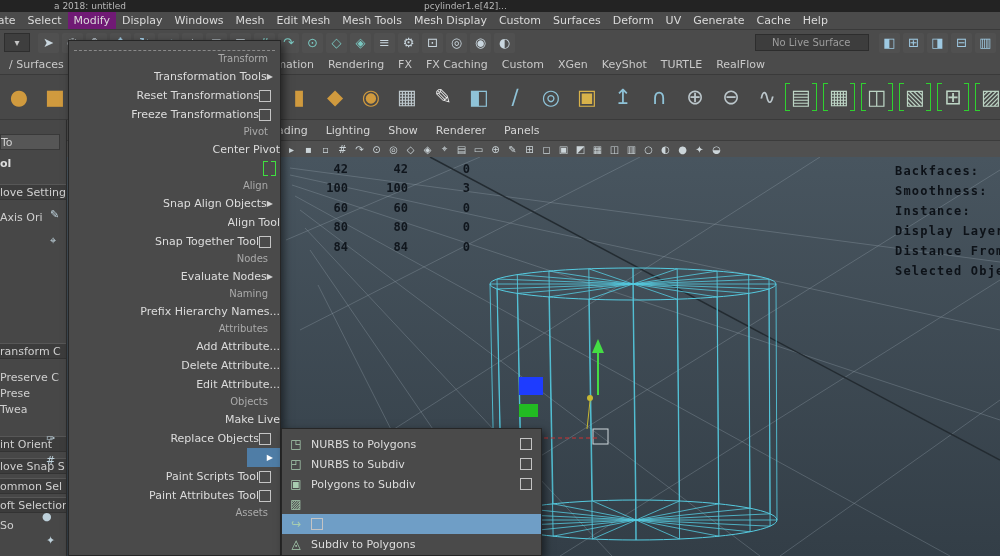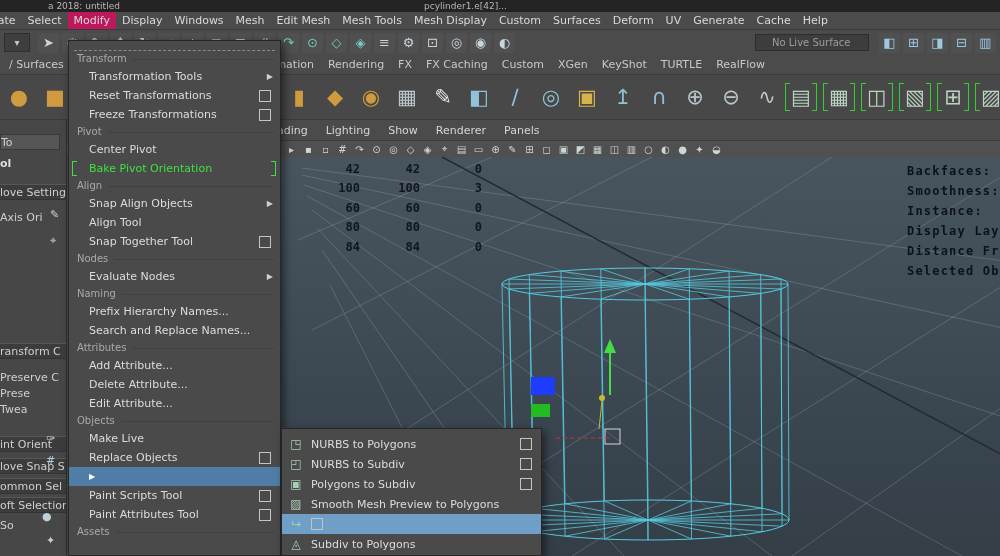--- a/index.html
+++ b/index.html
@@ -2,28 +2,28 @@
 <html><head>
 <meta charset="utf-8">
 <style>
   html,body{margin:0;padding:0;}
   body{width:1000px;height:556px;position:relative;overflow:hidden;background:#4b4b4b;
        font-family:"DejaVu Sans",sans-serif;-webkit-font-smoothing:antialiased;}
 
   
   .titlebar{position:absolute;left:0;top:0;width:100%;height:12px;background:#232323;color:#b8b8b8;
             font-size:9px;line-height:12px;white-space:nowrap;}
-  .tb-left{position:absolute;left:48px;}
+  .tb-left{position:absolute;left:54px;}
   .tb-center{position:absolute;left:424px;}
 
   
   .menubar{position:absolute;left:0;top:12px;width:100%;height:17px;background:#4b4b4b;
            border-bottom:1px solid #3a3a3a;display:flex;align-items:stretch;font-size:11px;color:#dadada;}
   .menu-item{padding:0 6px;line-height:17px;white-space:nowrap;}
-  .menu-item.active{background:#be185d;}
+  .menu-item.active{background:#701a75;}
 
   
   .toolbar{position:absolute;left:0;top:30px;width:100%;height:25px;background:#4b4b4b;
            display:flex;align-items:center;}
   .tb-dropdown{width:24px;height:17px;margin-left:4px;margin-right:8px;background:#3e3e3e;
                border:1px solid #2e2e2e;color:#c4c4c4;font-size:10px;display:flex;align-items:center;justify-content:center;}
   .tb-group{display:flex;align-items:center;gap:3px;}
   .tb-icon{width:21px;height:20px;display:flex;align-items:center;justify-content:center;font-size:13px;
            background:rgba(255,255,255,0.03);border-radius:2px;}
   .tb-spacer{flex:1;}
@@ -61,38 +61,38 @@
   .lp-icon{position:absolute;font-size:11px;color:#bdd0da;}
 
   
   .viewport-panel{position:absolute;left:66px;top:120px;right:0;bottom:0;background:#4b4b4b;}
   .panel-menubar{height:20px;display:flex;align-items:center;font-size:11px;color:#d5d5d5;padding-left:188px;}
   .pm-item{padding:0 9px;white-space:nowrap;}
   .viewport-toolbar{height:16px;background:#505050;border-top:1px solid #3c3c3c;border-bottom:1px solid #333;
                     display:flex;align-items:center;padding-left:218px;gap:2px;}
   .vt-icon{width:15px;height:13px;display:flex;align-items:center;justify-content:center;font-size:10px;color:#ccd5d9;}
   .viewport{position:absolute;left:0;top:37px;right:0;bottom:0;overflow:hidden;
-            background:linear-gradient(#48555f,#333e47);margin-left:12px;}
+            background:linear-gradient(#48555f,#333e47);}
   .viewport svg{position:absolute;left:0;top:0;}
 
   .hud-counts{position:absolute;left:170px;top:2px;color:#10161d;
               font-family:"DejaVu Sans Mono",monospace;font-weight:bold;font-size:12px;}
   .hud-row{display:flex;height:19.5px;align-items:center;}
   .hud-cell{display:inline-block;text-align:right;}
   .hud-cell.c0{width:112px;}.hud-cell.c1{width:60px;}.hud-cell.c2{width:62px;}
 
   .hud-right{position:absolute;left:829px;top:4px;width:220px;color:#0d1218;
              font-family:"DejaVu Sans Mono",monospace;font-weight:bold;font-size:12px;letter-spacing:1.2px;}
   .hud-label{height:20px;line-height:20px;white-space:nowrap;}
 
   
   .modify-menu{position:absolute;left:68px;top:40px;width:213px;bottom:0;background:#4a4a4a;
                border:1px solid #262626;box-shadow:3px 3px 8px rgba(0,0,0,0.5);z-index:50;box-sizing:border-box;}
   .tearoff{height:7px;margin:2px 5px 0 5px;border-bottom:1px dashed #8a8a8a;}
-  .mm-body{display:flex;flex-direction:column;}
+  .mm-body{display:flex;flex-direction:column;align-items:flex-end;}
   .mm-header{height:16px;line-height:16px;font-size:10px;color:#aaaaaa;padding-left:8px;display:flex;align-items:center;white-space:nowrap;}
   .mm-header::after{content:"";flex:1;height:1px;background:#404040;margin:0 6px;}
   .mm-item{height:19px;font-size:11px;color:#dcdcdc;padding-left:20px;display:flex;align-items:center;
            position:relative;white-space:nowrap;}
   .mm-item .label{flex:1;overflow:hidden;}
   .mm-item.highlight{background:#4f7da6;color:#ffffff;}
   .mm-item.green{color:#3fe03f;}
   .optbox{width:10px;height:10px;border:1px solid #c4c4c4;margin-right:9px;flex:none;}
   .subarrow{margin-right:7px;font-size:8px;color:#d0d0d0;flex:none;}
   .mm-item.highlight .subarrow{color:#fff;}
@@ -423,21 +423,20 @@
         <span class="label">Freeze Transformations</span>
         <span class="optbox"></span>
       </div>
       <div class="mm-header">Pivot</div>
       <div class="mm-item">
         <span class="label">Center Pivot</span>
       </div>
       <div class="mm-item green">
         <span class="gbr l"></span>
         <span class="gbr r"></span>
-        <span class="label">Bake Pivot Orientation</span>
       </div>
       <div class="mm-header">Align</div>
       <div class="mm-item">
         <span class="label">Snap Align Objects</span>
         <span class="subarrow">▶</span>
       </div>
       <div class="mm-item">
         <span class="label">Align Tool</span>
       </div>
       <div class="mm-item">
@@ -445,23 +444,20 @@
         <span class="optbox"></span>
       </div>
       <div class="mm-header">Nodes</div>
       <div class="mm-item">
         <span class="label">Evaluate Nodes</span>
         <span class="subarrow">▶</span>
       </div>
       <div class="mm-header">Naming</div>
       <div class="mm-item">
         <span class="label">Prefix Hierarchy Names...</span>
-      </div>
-      <div class="mm-item">
-        <span class="label">Search and Replace Names...</span>
       </div>
       <div class="mm-header">Attributes</div>
       <div class="mm-item">
         <span class="label">Add Attribute...</span>
       </div>
       <div class="mm-item">
         <span class="label">Delete Attribute...</span>
       </div>
       <div class="mm-item">
         <span class="label">Edit Attribute...</span>
@@ -500,21 +496,20 @@
       <span class="label">NURBS to Subdiv</span>
       <span class="optbox"></span>
     </div>
     <div class="cm-item">
       <span class="cm-icon">▣</span>
       <span class="label">Polygons to Subdiv</span>
       <span class="optbox"></span>
     </div>
     <div class="cm-item">
       <span class="cm-icon">▨</span>
-      <span class="label">Smooth Mesh Preview to Polygons</span>
     </div>
     <div class="cm-item highlight">
       <span class="cm-icon">↪</span>
       <span class="optbox"></span>
     </div>
     <div class="cm-item">
       <span class="cm-icon">◬</span>
       <span class="label">Subdiv to Polygons</span>
     </div>
   </div>

